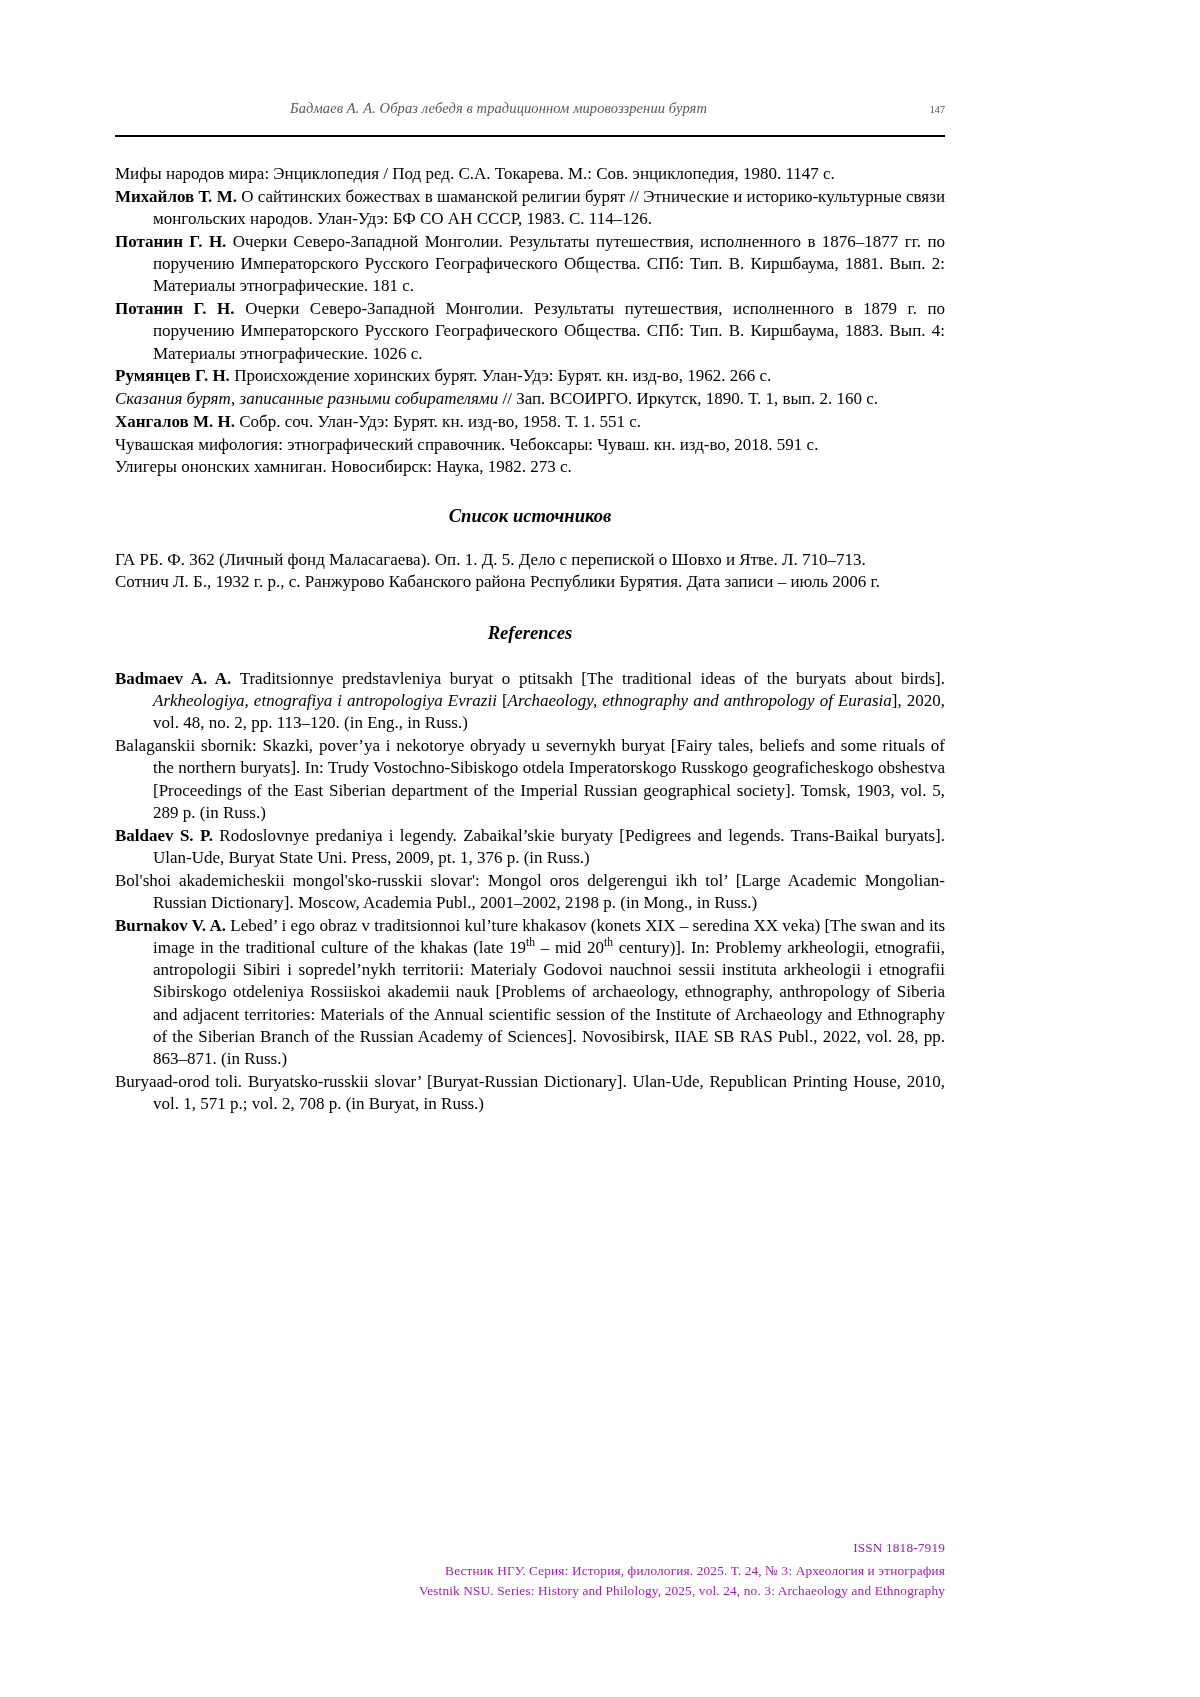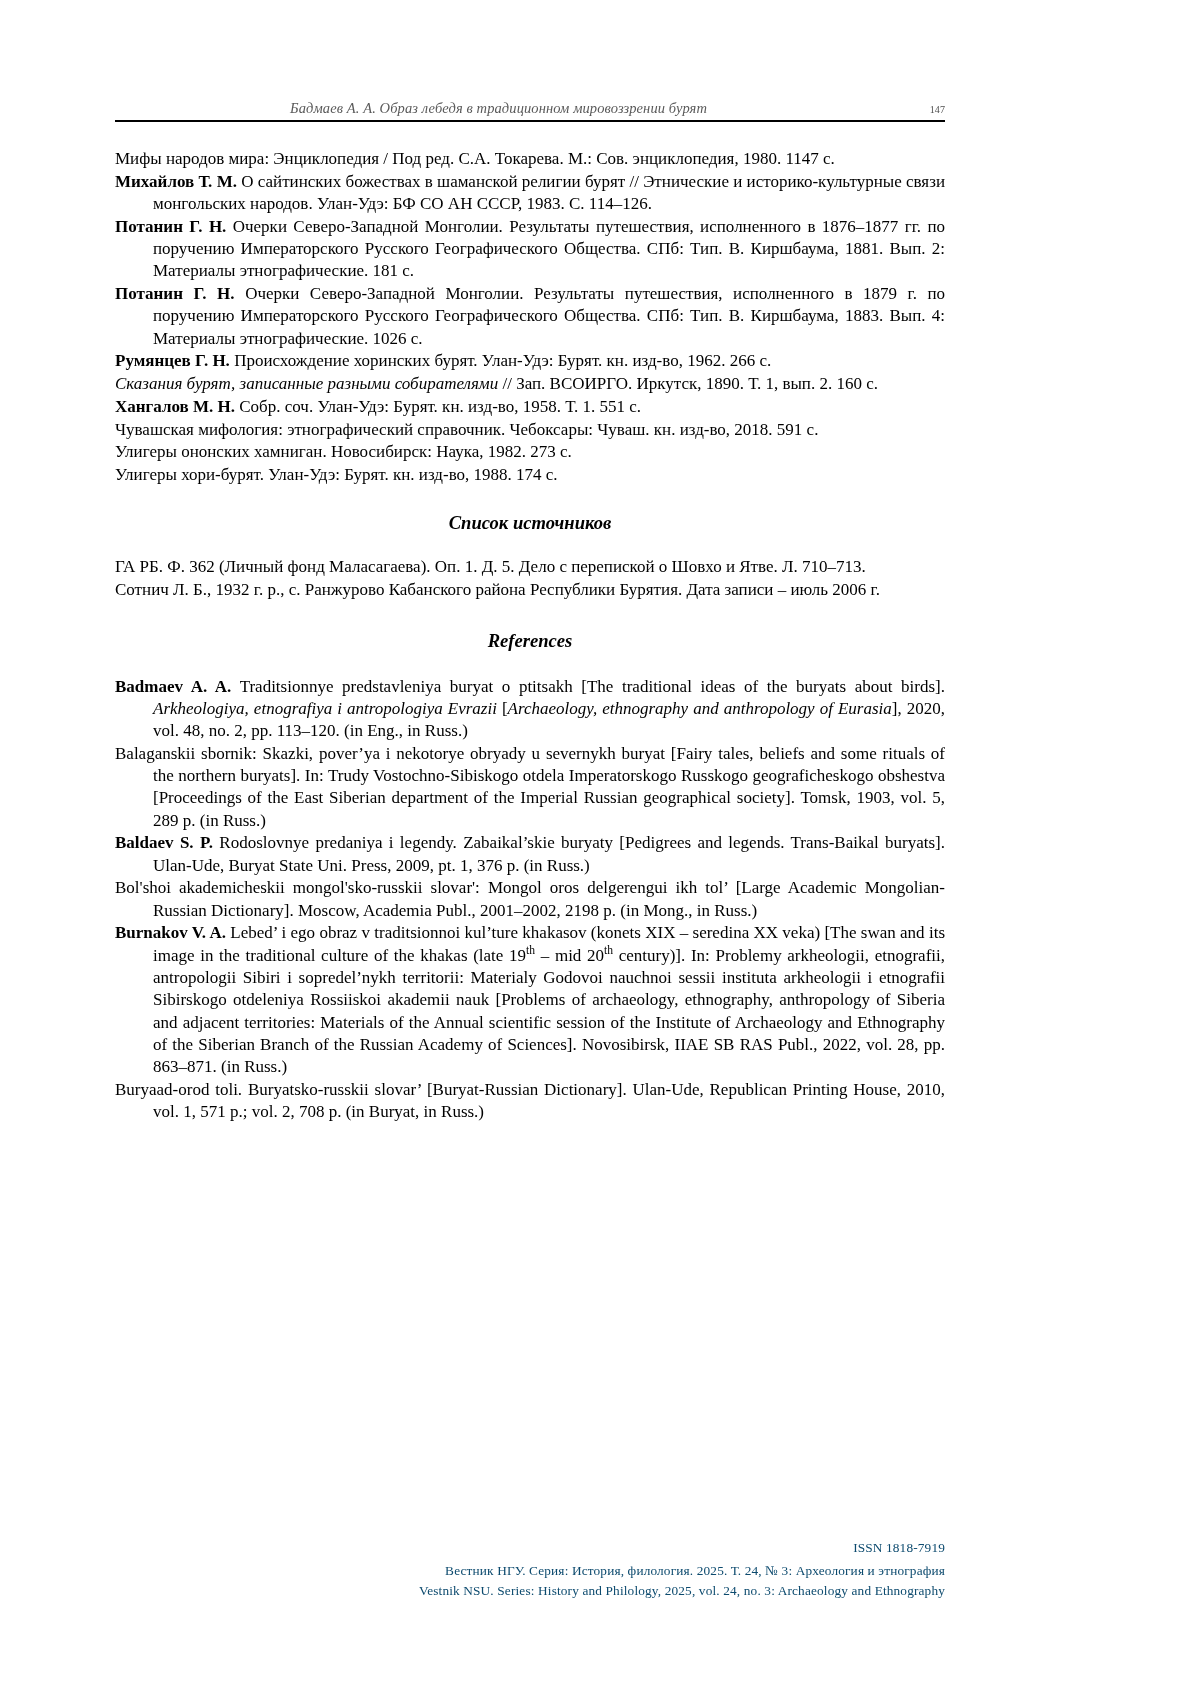--- a/index.html
+++ b/index.html
@@ -24,21 +24,21 @@
   }
   
   .runhead {
     display: flex;
     align-items: baseline;
     justify-content: space-between;
     font-size: 14.5px;
     font-style: italic;
     color: #5a5a5a;
     letter-spacing: 0.1px;
-    padding-bottom: 3px;
+    padding-bottom: 18px;
   }
   .runhead .rh-title {
     white-space: nowrap;
     margin-left: 175px;
   }
   .runhead .rh-page {
     font-style: normal;
     font-size: 10px;
     color: #4f4f4f;
   }
@@ -74,21 +74,21 @@
     vertical-align: super;
     line-height: 0;
   }
   
   .footer {
     position: absolute;
     left: 115px;
     top: 1538px;
     width: 830px;
     text-align: right;
-    color: #0c4a6e;
+    color: #a21caf;
   }
   .footer div {
     font-size: 13.3px;
     line-height: 1.55;
     letter-spacing: 0.15px;
   }
   .footer .issn { margin-bottom: 2px; }
 </style>
 </head>
 <body>
@@ -106,21 +106,20 @@
     <div>
       <p class="entry"><span>Мифы народов мира: Энциклопедия / Под ред. С.А. Токарева. М.: Сов. энциклопедия, 1980. 1147 с.</span></p>
       <p class="entry"><b>Михайлов Т. М.</b><span> О сайтинских божествах в шаманской религии бурят // Этнические и историко-культурные связи монгольских народов. Улан-Удэ: БФ СО АН СССР, 1983. С. 114–126.</span></p>
       <p class="entry"><b>Потанин Г. Н.</b><span> Очерки Северо-Западной Монголии. Результаты путешествия, исполненного в 1876–1877 гг. по поручению Императорского Русского Географического Общества. СПб: Тип. В. Киршбаума, 1881. Вып. 2: Материалы этнографические. 181 с.</span></p>
       <p class="entry"><b>Потанин Г. Н.</b><span> Очерки Северо-Западной Монголии. Результаты путешествия, исполненного в 1879 г. по поручению Императорского Русского Географического Общества. СПб: Тип. В. Киршбаума, 1883. Вып. 4: Материалы этнографические. 1026 с.</span></p>
       <p class="entry"><b>Румянцев Г. Н.</b><span> Происхождение хоринских бурят. Улан-Удэ: Бурят. кн. изд-во, 1962. 266 с.</span></p>
       <p class="entry"><i>Сказания бурят, записанные разными собирателями</i><span> // Зап. ВСОИРГО. Иркутск, 1890. Т. 1, вып. 2. 160 с.</span></p>
       <p class="entry"><b>Хангалов М. Н.</b><span> Собр. соч. Улан-Удэ: Бурят. кн. изд-во, 1958. Т. 1. 551 с.</span></p>
       <p class="entry"><span>Чувашская мифология: этнографический справочник. Чебоксары: Чуваш. кн. изд-во, 2018. 591 с.</span></p>
       <p class="entry"><span>Улигеры ононских хамниган. Новосибирск: Наука, 1982. 273 с.</span></p>
-      <p class="entry"><span>Улигеры хори-бурят. Улан-Удэ: Бурят. кн. изд-во, 1988. 174 с.</span></p>
     </div>
 
     <div class="section-head">Список источников</div>
 
     <div>
       <p class="entry"><span>ГА РБ. Ф. 362 (Личный фонд Маласагаева). Оп. 1. Д. 5. Дело с перепиской о Шовхо и Ятве. Л. 710–713.</span></p>
       <p class="entry"><span>Сотнич Л. Б., 1932 г. р., с. Ранжурово Кабанского района Республики Бурятия. Дата записи – июль 2006 г.</span></p>
     </div>
 
     <div class="section-head refs">References</div>

